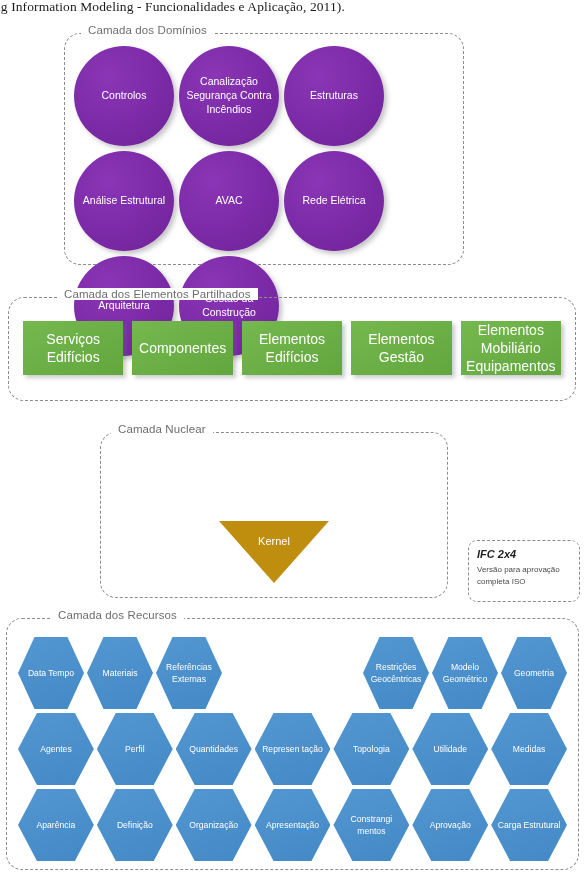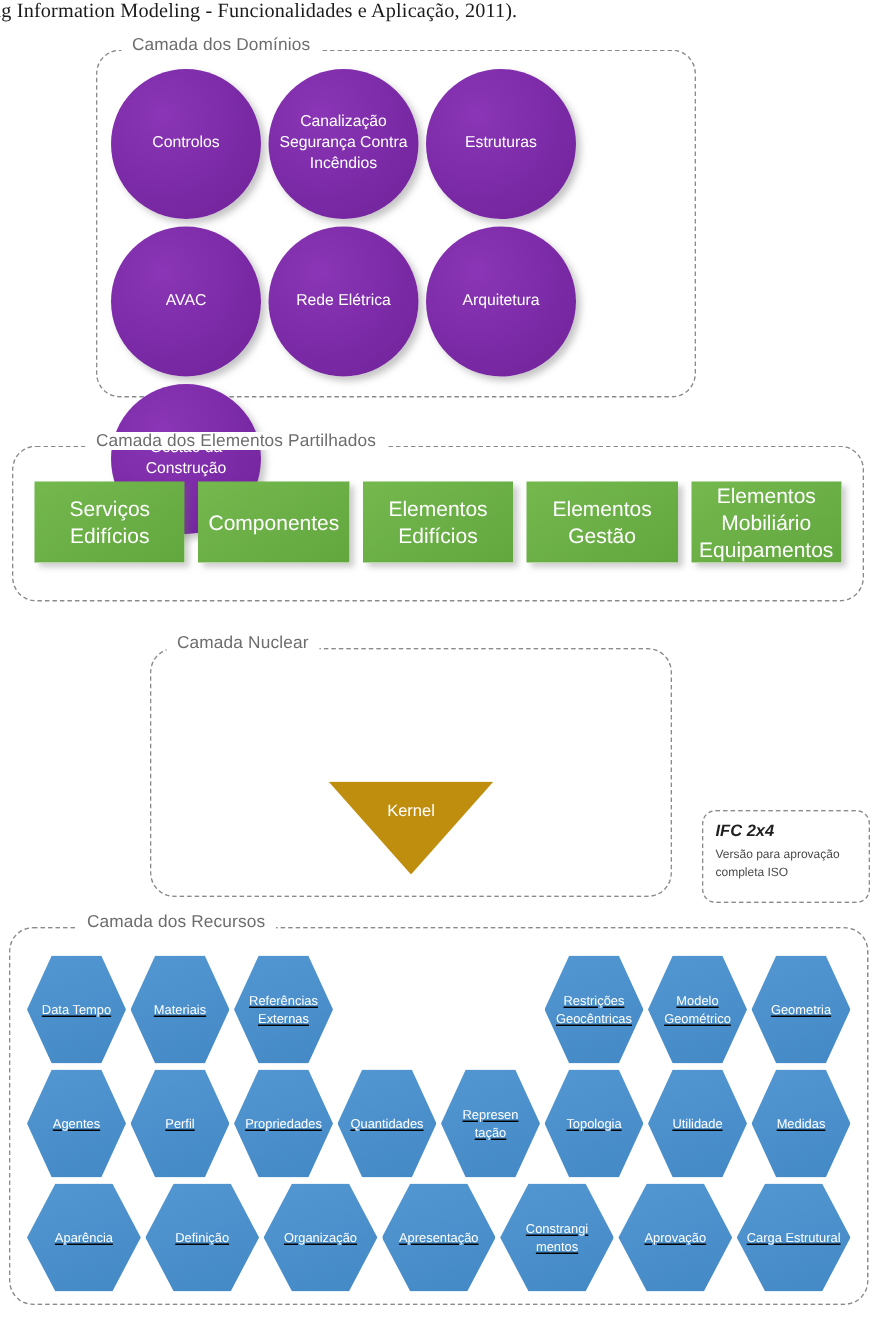--- a/index.html
+++ b/index.html
@@ -203,21 +203,20 @@
   }
   #resources-layer .layer-title { left: 44px; }
   .hex-rows {
     position: absolute;
     left: 11px;
     top: 18px;
     right: 11px;
     display: flex;
     flex-direction: column;
     gap: 4px;
-    text-decoration: underline;
   }
   .hex-row {
     display: flex;
     gap: 3px;
   }
   .hex {
     flex: 1;
     height: 72px;
     background: #4a8fcb;
     background: linear-gradient(160deg, #5397d2 0%, #4389c5 100%);
@@ -240,20 +239,21 @@
 <body>
 
 <div class="caption">ng Information Modeling - Funcionalidades e Aplicação, 2011).</div>
 
 <div class="layer" id="domain-layer">
   <div class="layer-title">Camada dos Domínios</div>
   <div class="circle-grid">
     <div class="circle">Controlos</div>
     <div class="circle">Canalização Segurança Contra Incêndios</div>
     <div class="circle">Estruturas</div>
+    <div class="circle">Análise Estrutural</div>
     <div class="circle">AVAC</div>
     <div class="circle">Rede Elétrica</div>
     <div class="circle">Arquitetura</div>
     <div class="circle">Gestão da Construção</div>
   </div>
 </div>
 
 <div class="layer" id="shared-layer">
   <div class="layer-title">Camada dos Elementos Partilhados</div>
   <div class="green-row">
@@ -289,21 +289,20 @@
       <div class="hex empty"></div>
       <div class="hex empty"></div>
       <div class="hex">Restrições Geocêntricas</div>
       <div class="hex">Modelo Geométrico</div>
       <div class="hex">Geometria</div>
     </div>
 
     <div class="hex-row">
       <div class="hex">Agentes</div>
       <div class="hex">Perfil</div>
-      <div class="hex">Propriedades</div>
       <div class="hex">Quantidades</div>
       <div class="hex">Represen tação</div>
       <div class="hex">Topologia</div>
       <div class="hex">Utilidade</div>
       <div class="hex">Medidas</div>
     </div>
 
     <div class="hex-row">
       <div class="hex">Aparência</div>
       <div class="hex">Definição</div>

